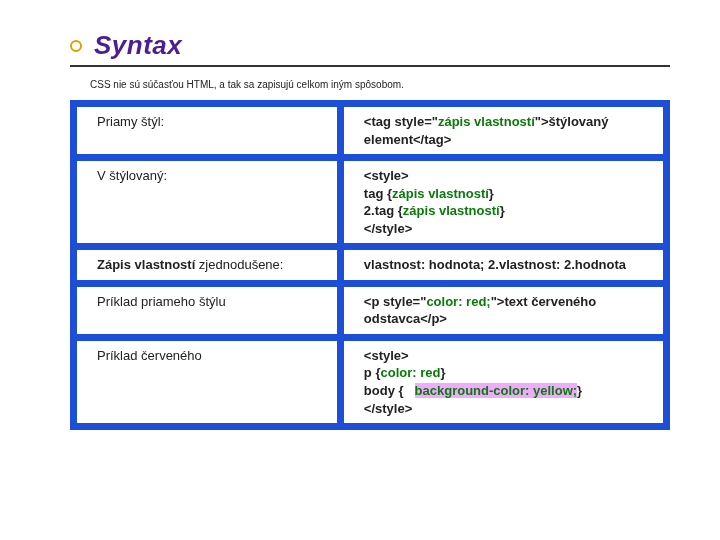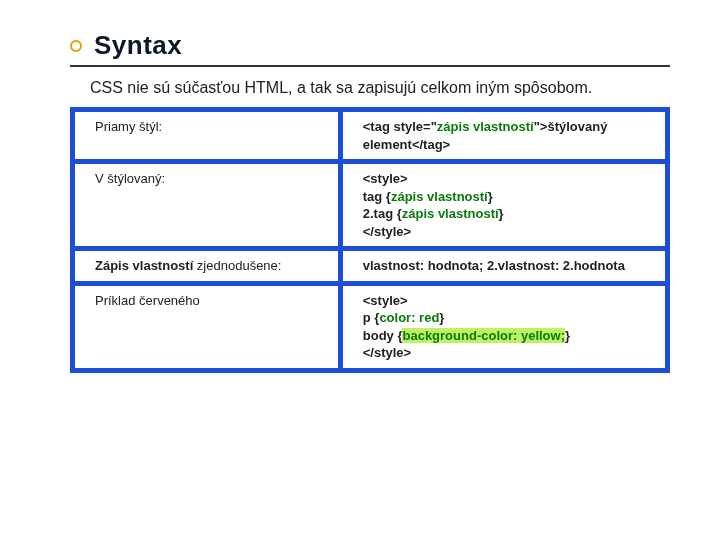--- a/index.html
+++ b/index.html
@@ -29,51 +29,52 @@
     height: 12px;
     border-radius: 50%;
     border: 2px solid #e0a000;
     display: inline-block;
     flex-shrink: 0;
   }
   h1.title {
     margin: 0;
     font-size: 26px;
     font-weight: bold;
-    color: #0f172a;
+    color: #4c1d95;
     letter-spacing: 0.5px;
+    font-style: italic;
   }
   .intro {
     margin: 4px 0 10px 20px;
-    font-size: 16px;
+    font-size: 10px;
   }
   table.syntax {
     border-collapse: collapse;
     width: 100%;
     table-layout: fixed;
   }
   table.syntax td {
-    border: 5px solid #1d4ed8;
+    border: 7px solid #1d4ed8;
     padding: 6px 20px;
     vertical-align: top;
     font-size: 13px;
     line-height: 1.35;
   }
   td.left {
     width: 45%;
     font-weight: normal;
   }
   td.right {
     width: 55%;
     font-family: Arial, sans-serif;
     font-weight: bold;
   }
   .code { font-family: Arial, sans-serif; font-weight: bold; white-space: pre-wrap; }
   .g { color: #0a7a0a; font-weight: bold; }
-  .hl { background-color: #bef264; }
+  .hl { background-color: #f0abfc; margin-left: 11px; }
 </style>
 </head>
 <body>
 
 <div class="slide">
   <div class="title-row">
     <span class="bullet"></span>
     <h1 class="title">Syntax</h1>
   </div>
 
@@ -87,18 +88,22 @@
         </tr>
         <tr>
           <td class="left">V štýlovaný:</td>
           <td class="right"><span class="code">&lt;style&gt;<br>tag {<span class="g">zápis vlastností</span>}<br>2.tag {<span class="g">zápis vlastností</span>}<br>&lt;/style&gt;</span></td>
         </tr>
         <tr>
           <td class="left"><b>Zápis vlastností</b> zjednodušene:</td>
           <td class="right"><span class="code">vlastnost: hodnota; 2.vlastnost: 2.hodnota</span></td>
         </tr>
         <tr>
+          <td class="left">Príklad priameho štýlu</td>
+          <td class="right"><span class="code">&lt;p style="<span class="g">color: red;</span>"&gt;text červeného odstavca&lt;/p&gt;</span></td>
+        </tr>
+        <tr>
           <td class="left">Príklad červeného</td>
           <td class="right"><span class="code">&lt;style&gt;<br>p {<span class="g">color: red</span>}<br>body {<span class="g"><span class="hl">background-color: yellow;</span></span>}<br>&lt;/style&gt;</span></td>
         </tr>
       </tbody>
   </table>
 </div>
 
 </body></html>

